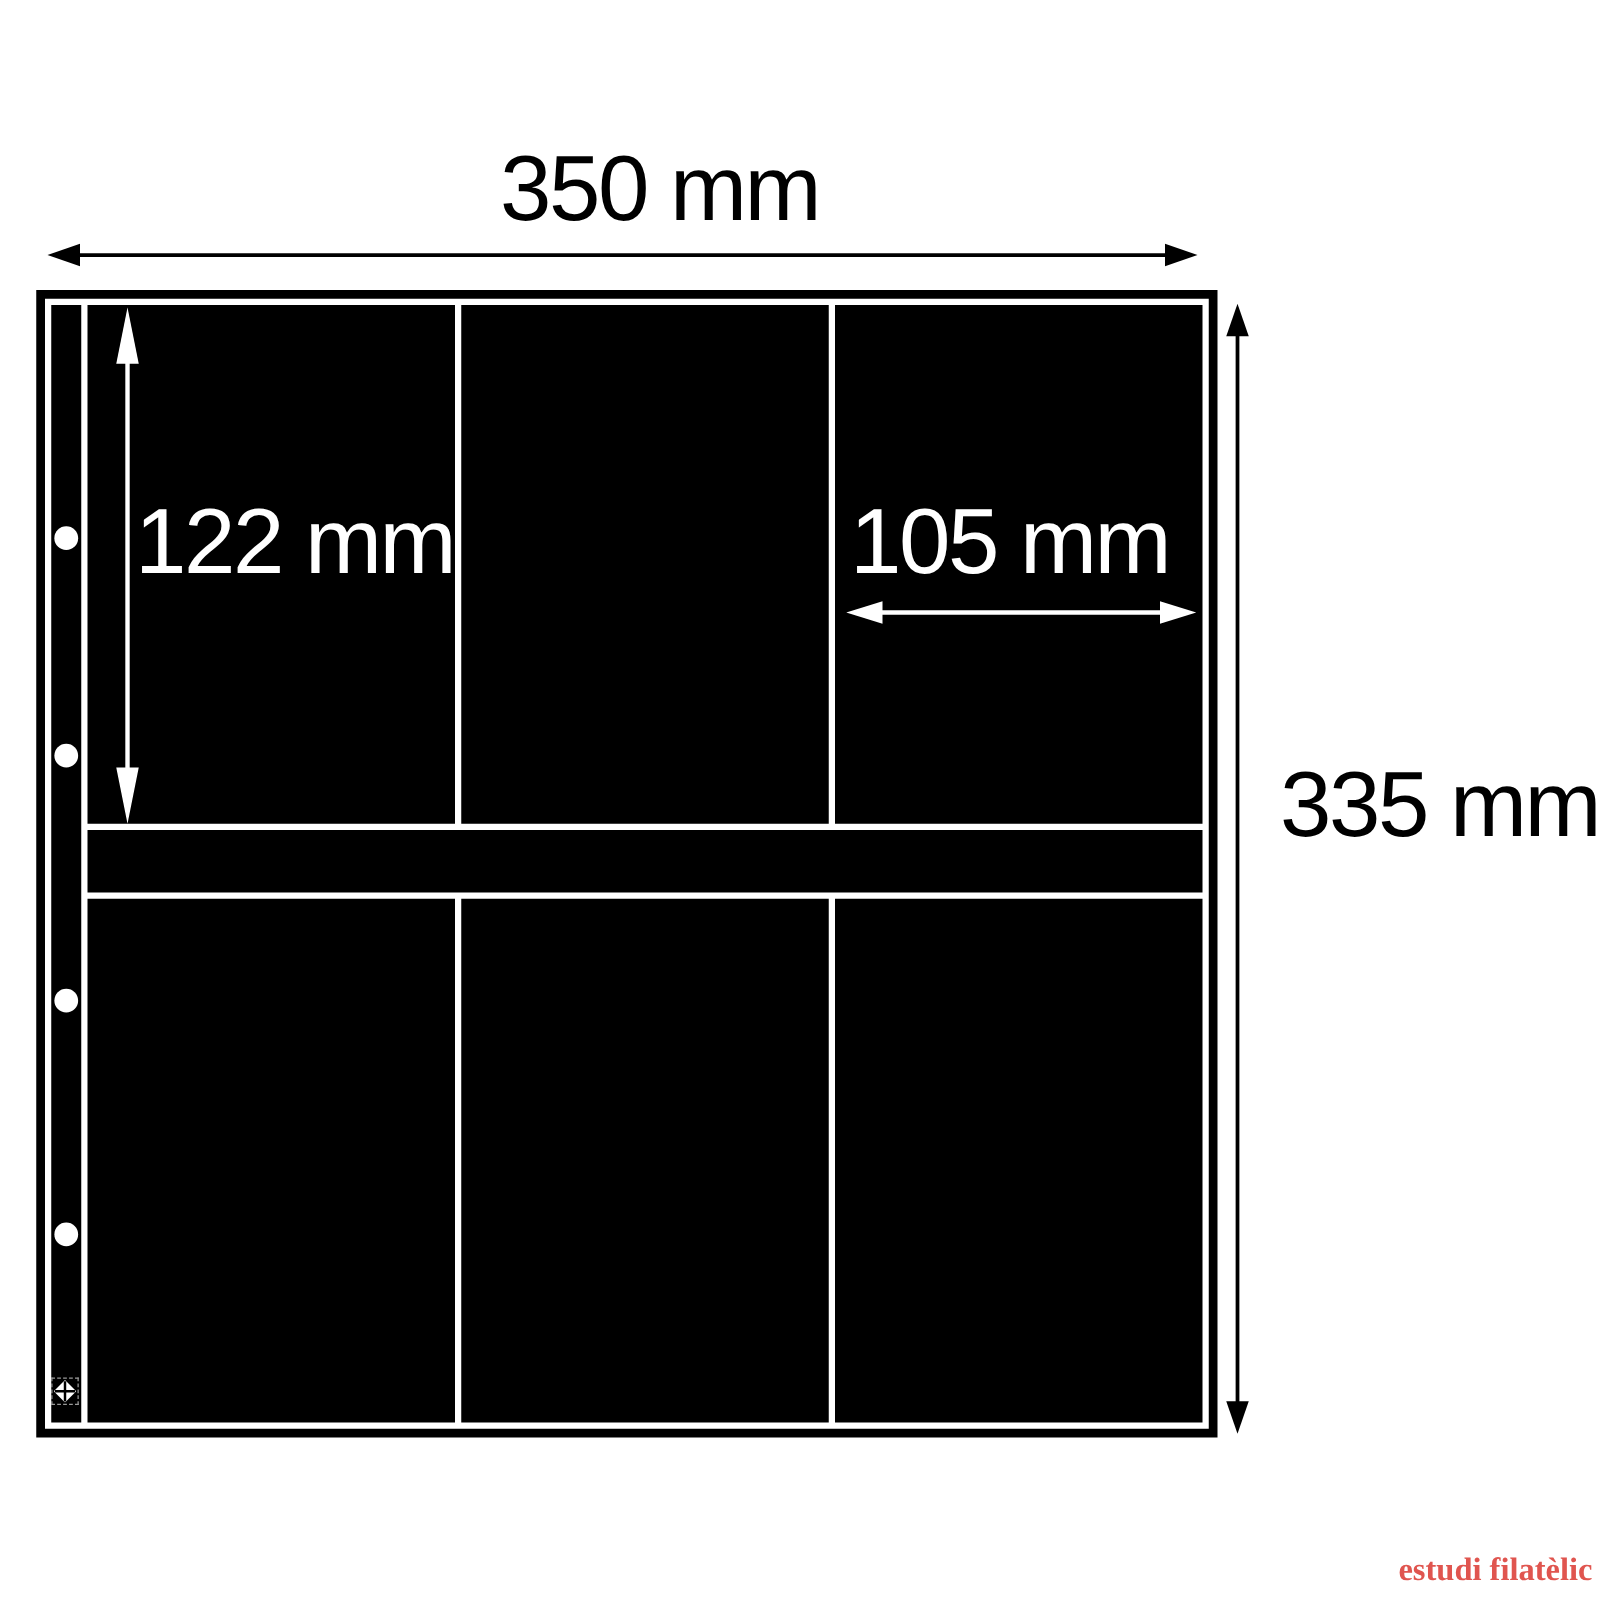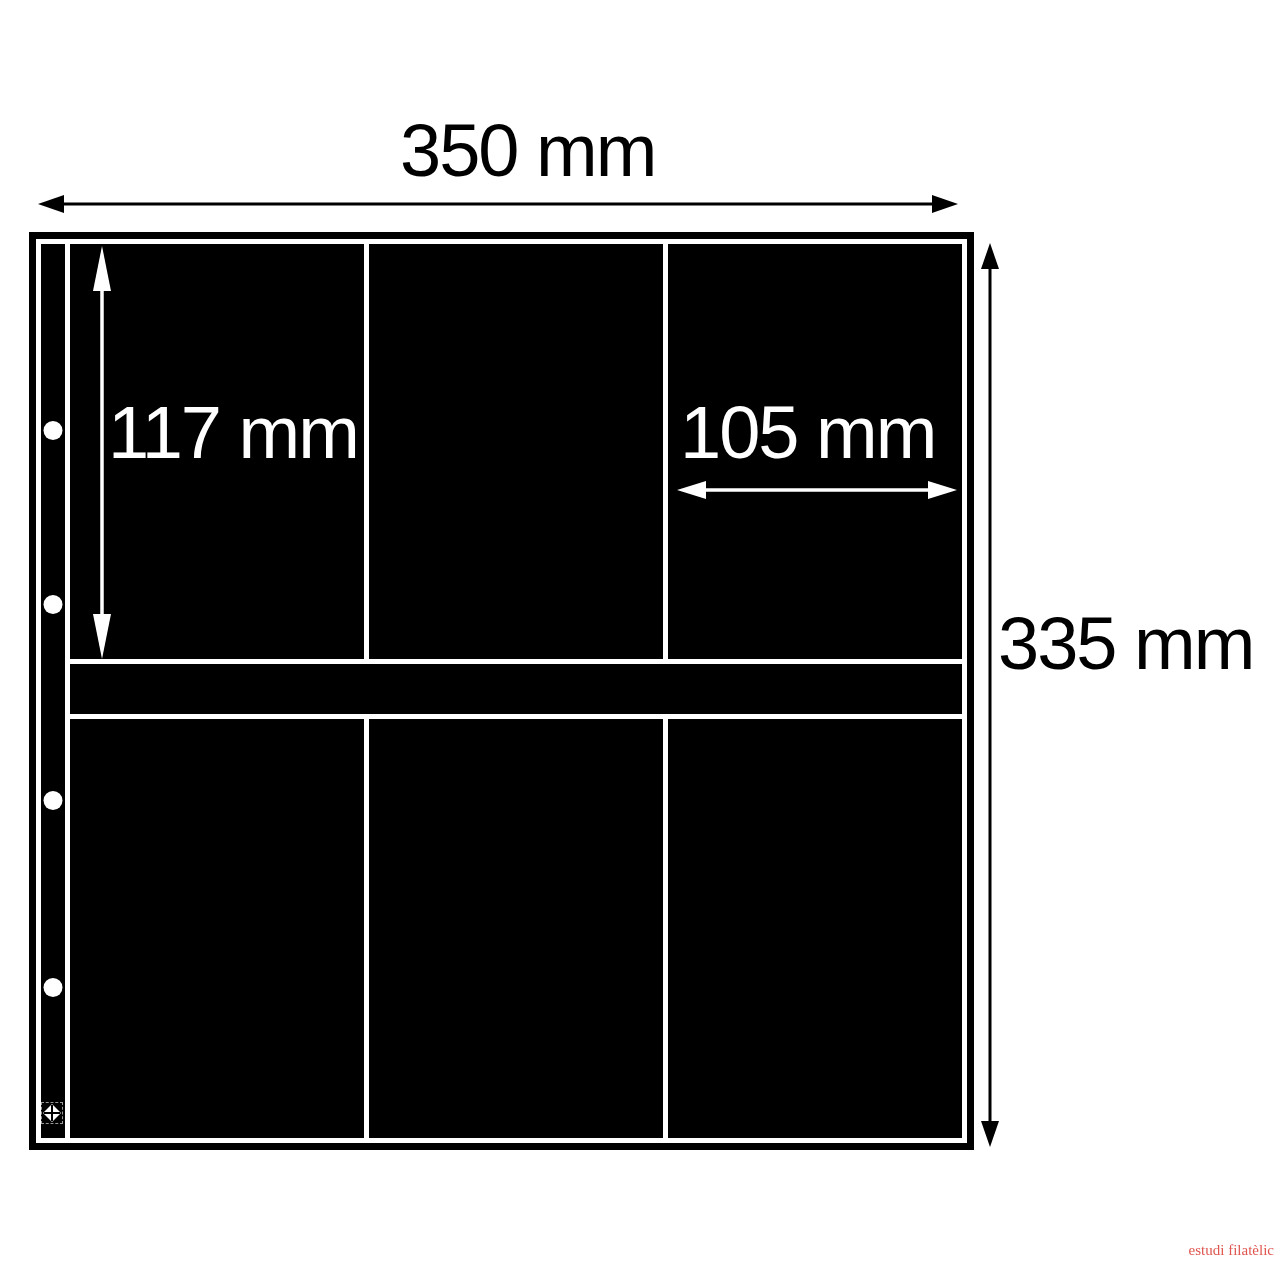--- a/index.html
+++ b/index.html
@@ -49,22 +49,23 @@
     font-size:74px;line-height:1;letter-spacing:-2px;
     color:#000;white-space:nowrap;
   }
   .dim-label.inner{color:#fff;}
   .dim-arrow{position:absolute;display:block;}
 
   
   .watermark{
     position:absolute;right:6px;top:1242px;
     font-family:"Liberation Serif",serif;
-    font-size:15px;line-height:1.1;
+    font-size:26px;line-height:1.1;
     white-space:nowrap;
+    font-weight:bold;
   }
 </style>
 </head>
 <body>
 
 <div class="canvas">
 
   <div class="sheet" style="background: rgb(0, 0, 0);">
     <div class="sheet-inner">
 
@@ -99,29 +100,29 @@
   </div>
 
   <div class="dim-label" style="left:400px;top:114px">350 mm</div>
 
   <svg class="dim-arrow" style="left:36px;top:193px" width="924" height="22" viewBox="0 0 924 22">
     <line x1="24" y1="11" x2="900" y2="11" stroke="#000" stroke-width="3"></line>
     <polygon points="2,11 28,2 28,20" fill="#000"></polygon>
     <polygon points="922,11 896,2 896,20" fill="#000"></polygon>
   </svg>
 
-  <div class="dim-label" style="left:998px;top:607px">335 mm</div>
+  <div class="dim-label" style="left:1024px;top:607px">335 mm</div>
 
   <svg class="dim-arrow" style="left:978px;top:241px" width="24" height="908" viewBox="0 0 24 908">
     <line x1="12" y1="24" x2="12" y2="884" stroke="#000" stroke-width="3"></line>
     <polygon points="12,2 3,28 21,28" fill="#000"></polygon>
     <polygon points="12,906 3,880 21,880" fill="#000"></polygon>
   </svg>
 
-  <div class="dim-label inner" style="left:108px;top:396px">117 mm</div>
+  <div class="dim-label inner" style="left:108px;top:396px">122 mm</div>
 
   <svg class="dim-arrow" style="left:92px;top:245px" width="20" height="415" viewBox="0 0 20 415">
     <line x1="10" y1="30" x2="10" y2="385" stroke="#fff" stroke-width="3.5"></line>
     <polygon points="10,1 1,46 19,46" fill="#fff"></polygon>
     <polygon points="10,414 1,369 19,369" fill="#fff"></polygon>
   </svg>
 
   <div class="dim-label inner" style="left:680px;top:396px">105 mm</div>
 
   <svg class="dim-arrow" style="left:676px;top:479px" width="282" height="22" viewBox="0 0 282 22">

